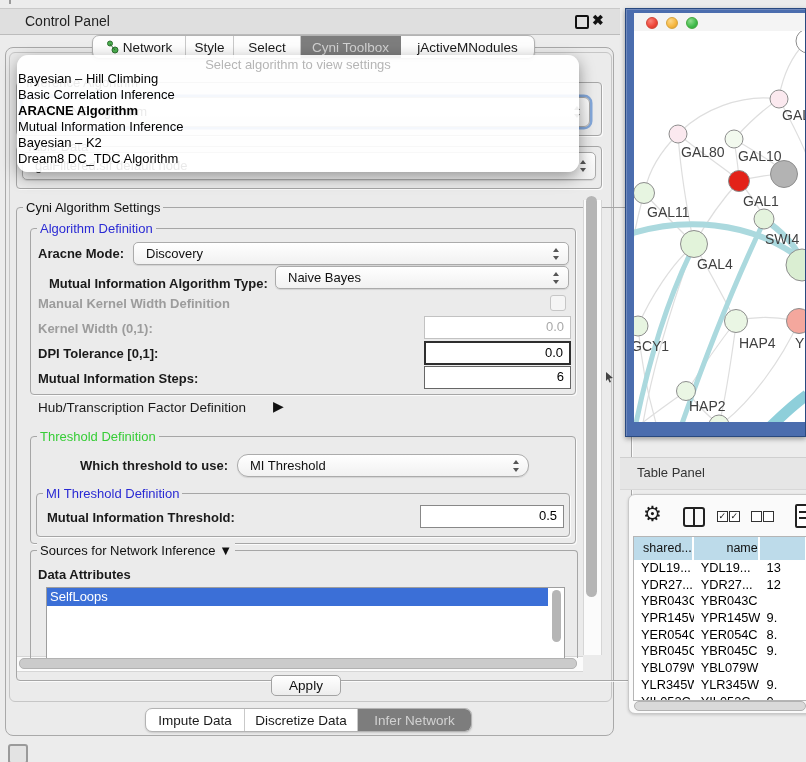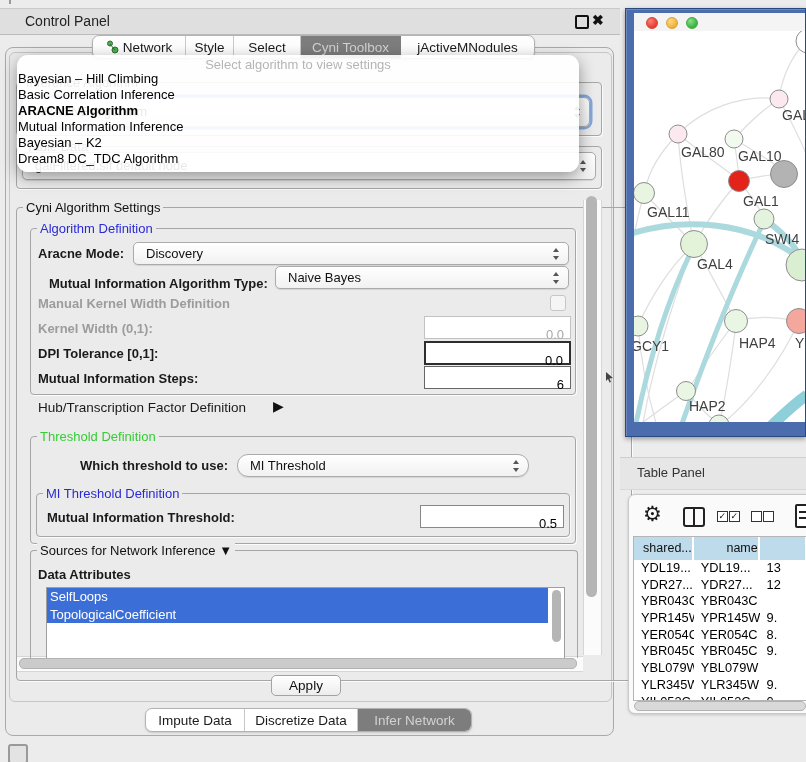--- a/index.html
+++ b/index.html
@@ -23,21 +23,21 @@
   .gtitle.green{color:#36cd36;}
   .lbl{position:absolute;font-weight:bold;white-space:nowrap;}
   .lbl.gray{color:#9c9c9c;}
   .plain{position:absolute;white-space:nowrap;}
   .combo{position:absolute;background:linear-gradient(#ffffff,#f1f1f1);border:1px solid #ababab;border-radius:5px;box-shadow:0 1px 1px rgba(0,0,0,0.1);}
   .combo .cv{position:absolute;left:12px;top:3px;font-size:13px;color:#111;}
   .arrows{position:absolute;right:8px;top:50%;margin-top:-6px;width:7px;height:12px;}
   .arrows:before{content:"";position:absolute;left:0;top:0;border-left:3.5px solid transparent;border-right:3.5px solid transparent;border-bottom:4.5px solid #555;}
   .arrows:after{content:"";position:absolute;left:0;bottom:0;border-left:3.5px solid transparent;border-right:3.5px solid transparent;border-top:4.5px solid #555;}
   .field{position:absolute;background:#fff;text-align:right;font-size:13px;}
-  .field span{position:absolute;right:6px;top:10px;}
+  .field span{position:absolute;right:6px;top:2px;}
   .sb-track-v{position:absolute;background:#fbfbfb;border-left:1px solid #d6d6d6;border-right:1px solid #d6d6d6;}
   .sb-thumb{position:absolute;background:#b5b5b5;border-radius:6px;}
   .sb-track-h{position:absolute;background:#fbfbfb;border-top:1px solid #d6d6d6;border-bottom:1px solid #d6d6d6;}
   .sb-thumb-h{position:absolute;background:#cbcbcb;border:1px solid #b2b2b2;border-radius:5px;}
   .attr-list{position:absolute;background:#fff;border:1px solid #9e9e9e;border-bottom:none;overflow:hidden;}
   .attr-item{height:17.5px;line-height:17.5px;background:#3b6fd7;color:#fff;padding-left:3px;font-size:13px;width:498px;}
   .mac-btn{position:absolute;background:linear-gradient(#ffffff,#ededed);border:1px solid #a3a3a3;border-radius:5px;text-align:center;font-size:13.5px;color:#111;}
   .popup{left:17px;top:55px;width:562px;height:117px;background:rgba(255,255,255,0.91);border-radius:11px;box-shadow:0 5px 16px rgba(0,0,0,0.4);z-index:50;}
   .popup .hdr{position:absolute;top:2px;left:0;width:100%;text-align:center;color:#b5b5b5;font-size:13px;}
   .popup .items{position:absolute;left:1px;top:16px;}
@@ -170,21 +170,20 @@
 <div class="field" style="left:420px;top:505px;width:142px;height:21px;border:1px solid #888;color:#000;">
   <span>0.5</span>
 </div>
 
 <div class="abs group noBottom" style="left:30px;top:550px;width:546px;height:107px;">
   <span class="gtitle" style="color:#111;"><span>Sources for Network Inference</span> <span style="font-size:13px;">▼</span></span>
 </div>
 <span class="lbl" style="left:38px;top:567px;">Data Attributes</span>
 <div class="attr-list" id="attrList" style="left:46px;top:587px;width:517px;height:70px;">
     <div class="attr-item">SelfLoops</div>
-    <div class="attr-item">TopologicalCoefficient</div>
   </div>
 <div class="sb-thumb" style="left:552px;top:590px;width:9px;height:52px;"></div>
 
 <div class="mac-btn" style="left:271px;top:675px;width:68px;height:19px;line-height:19px;">
   <span>Apply</span>
 </div>
 
 <div class="abs segbar" id="bottomTabs" style="left:145px;top:708px;width:325px;height:22px;background:#fff;">
     <div class="seg" style="width: 99px;">
       <span>Impute Data</span>

